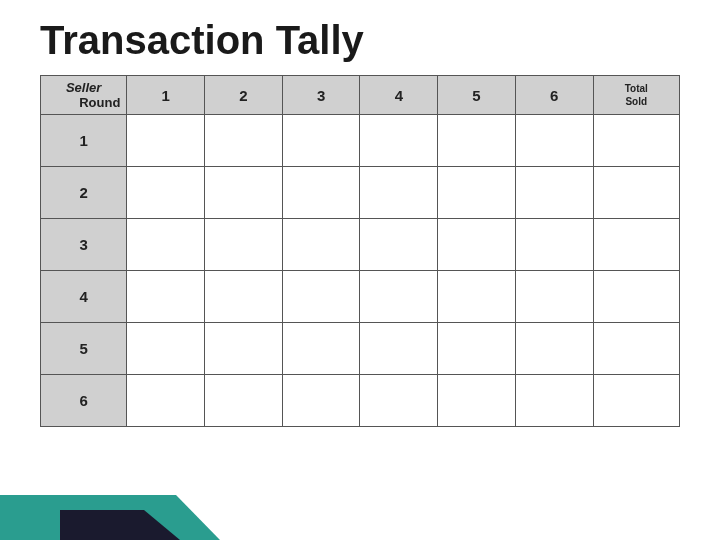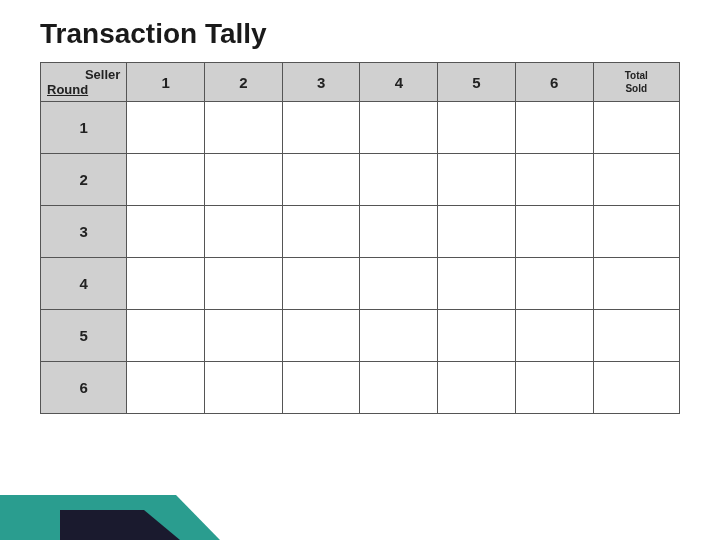--- a/index.html
+++ b/index.html
@@ -11,21 +11,21 @@
     body {
       width: 720px;
       height: 540px;
       background: #ffffff;
       font-family: Arial, sans-serif;
       overflow: hidden;
       position: relative;
     }
 
     .page-title {
-      font-size: 28px;
+      font-size: 40px;
       font-weight: bold;
       color: #1a1a1a;
       padding: 18px 0 12px 40px;
     }
 
     .table-container {
       margin: 0 40px;
     }
 
     table {
@@ -48,29 +48,29 @@
       background: #d0d0d0;
       text-align: right;
       padding: 4px 6px;
       vertical-align: bottom;
       font-size: 13px;
       width: 80px;
     }
 
     thead tr th.header-seller-round .seller-label {
       display: block;
+      text-align: center;
+      font-size: 13px;
+      font-style: italic;
+    }
+
+    thead tr th.header-seller-round .round-label {
+      display: block;
       text-align: right;
       font-size: 13px;
-    }
-
-    thead tr th.header-seller-round .round-label {
-      display: block;
-      text-align: left;
-      font-size: 13px;
-      text-decoration: underline;
     }
 
     thead tr th.header-col {
       background: #d0d0d0;
       width: 72px;
       font-size: 15px;
     }
 
     thead tr th.header-total {
       background: #d0d0d0;

